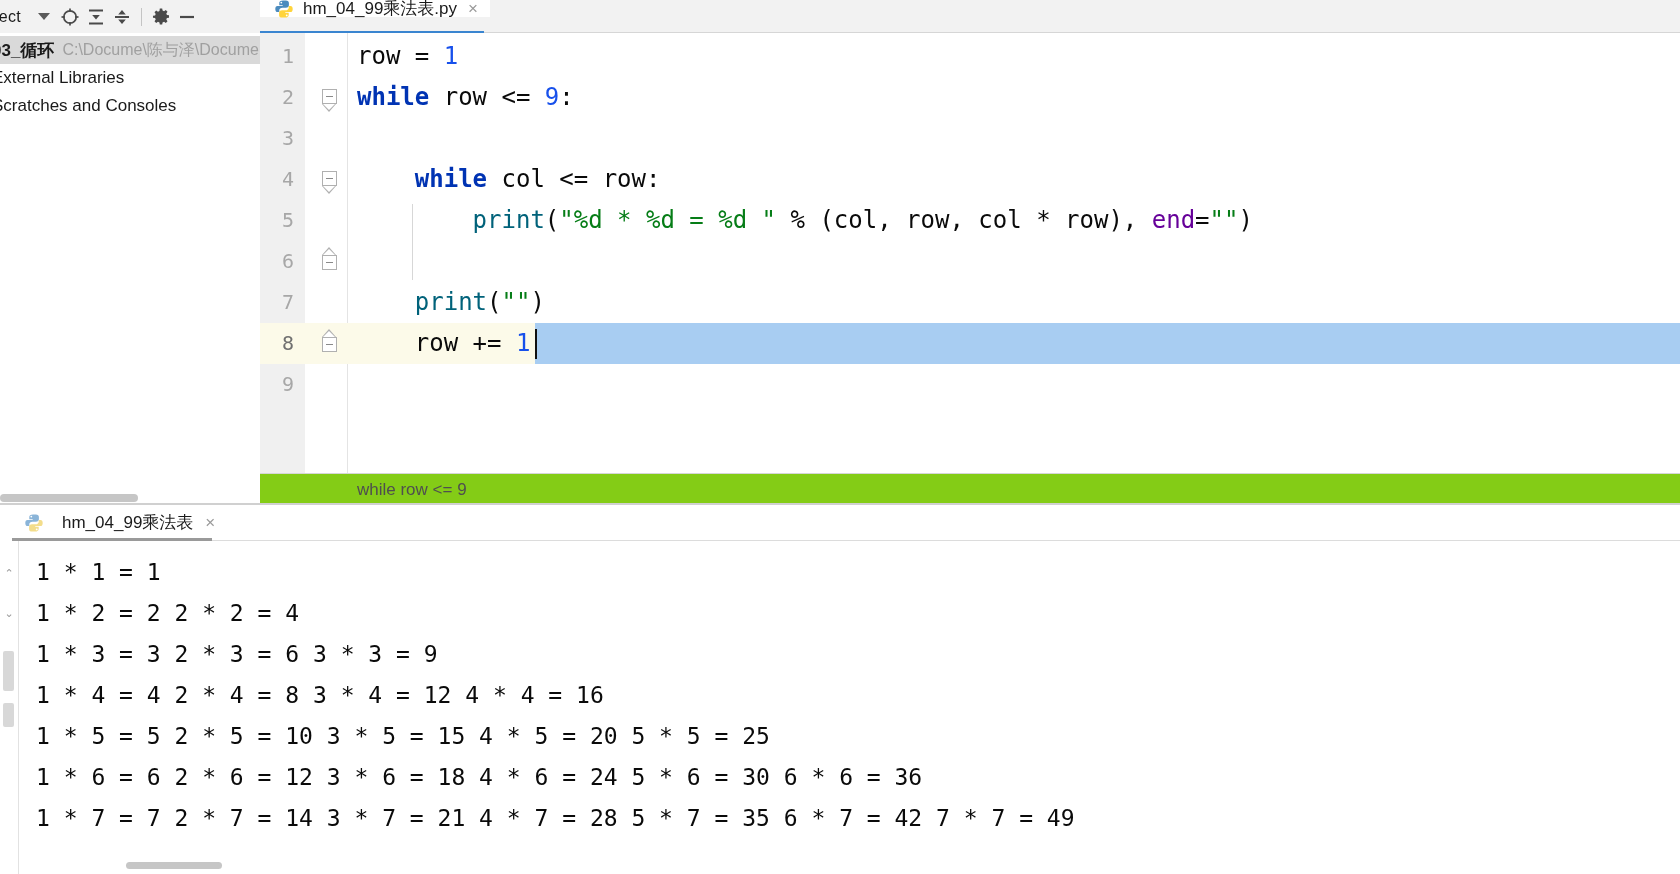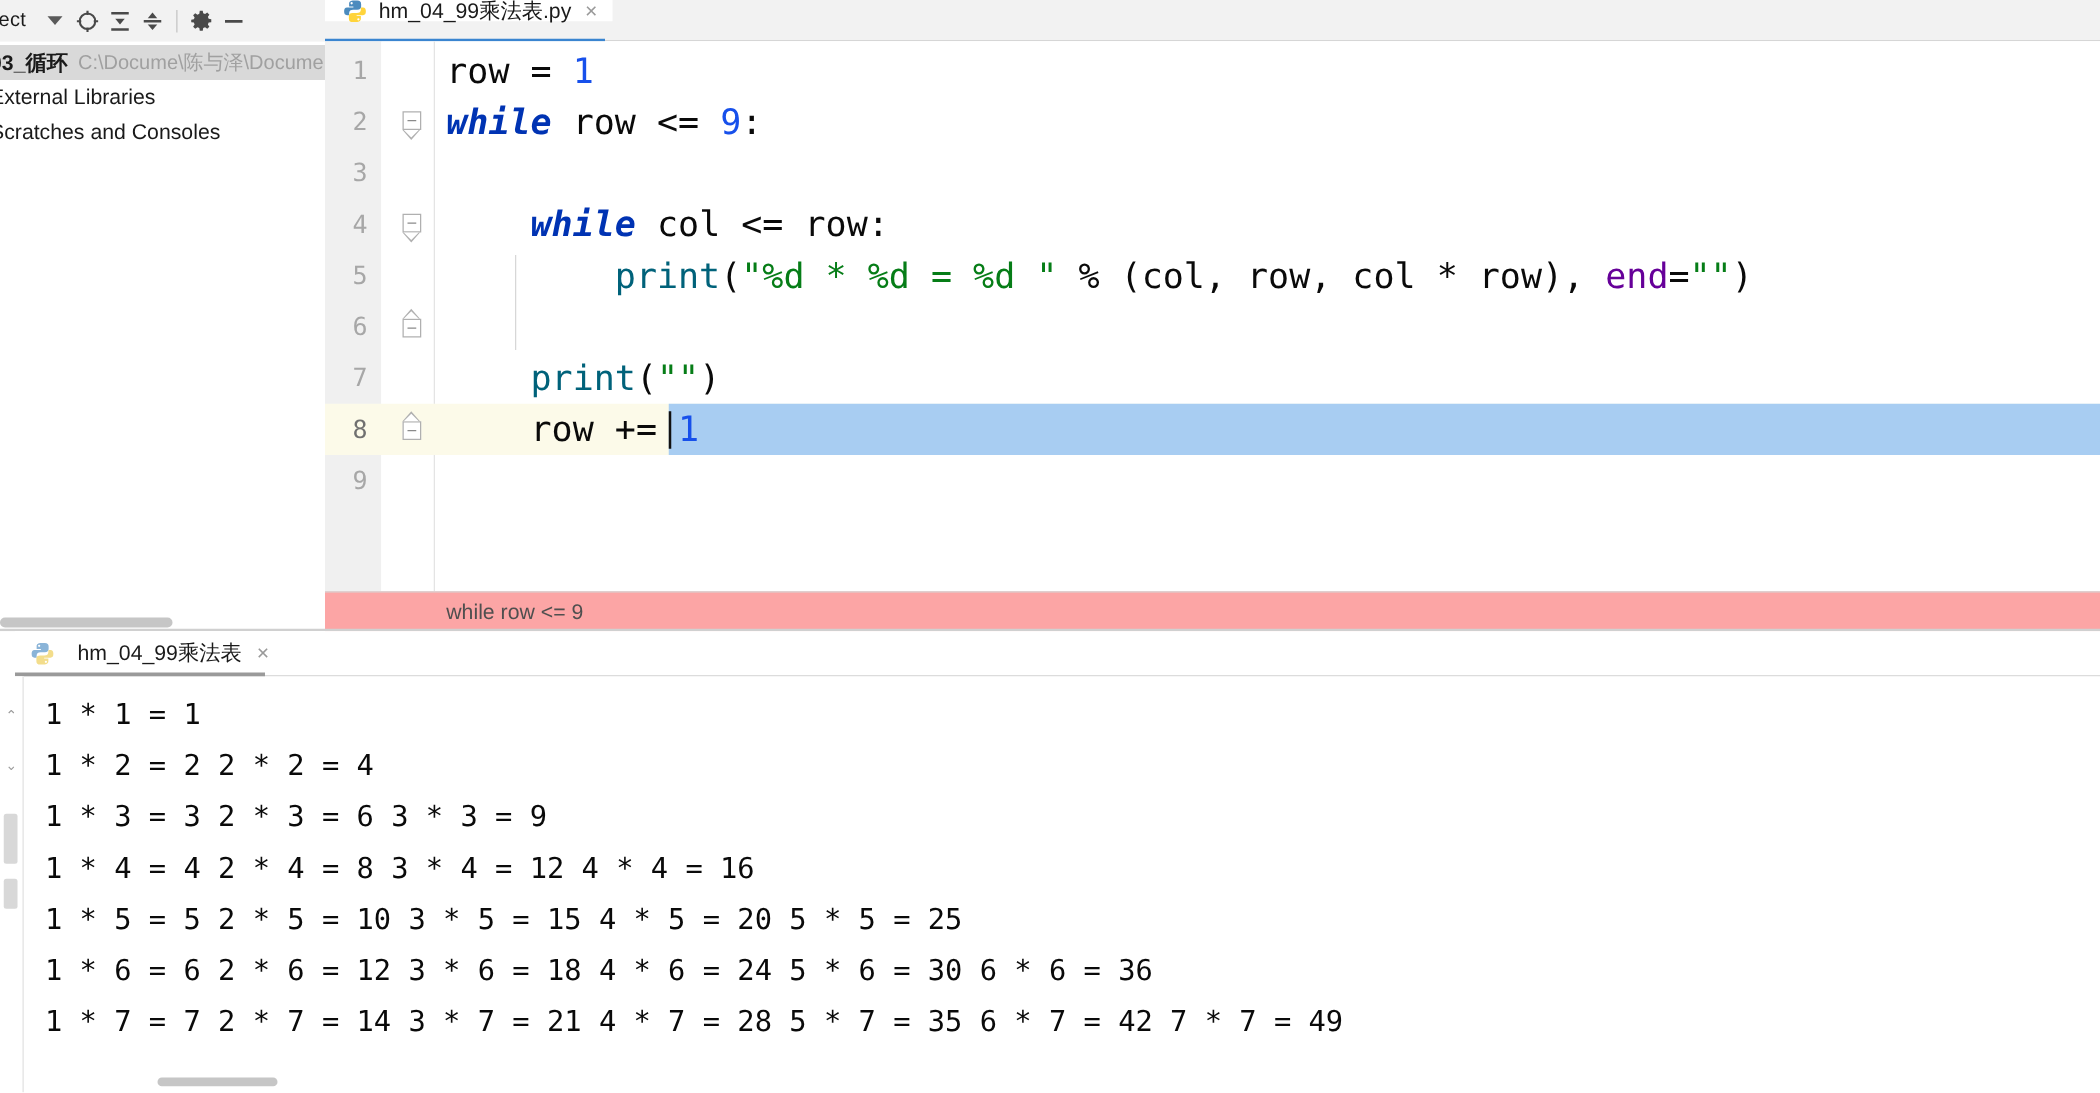--- a/index.html
+++ b/index.html
@@ -51,27 +51,27 @@
 
   .code-area{position:absolute;left:0;top:33px;width:1420px;height:440px;background:#ffffff;overflow:hidden;}
   .gutter{position:absolute;left:0;top:0;width:45px;height:440px;background:#f0f0f0;}
   .foldstrip{position:absolute;left:45px;top:0;width:43px;height:440px;background:#ffffff;}
   .gutter-sep{position:absolute;left:87px;top:0;width:1px;height:440px;background:#e4e4e4;}
 
   .line{position:absolute;left:0;width:1420px;height:41px;}
   .lnum{position:absolute;left:0;top:0;width:34px;height:41px;line-height:41px;text-align:right;
         font-family:"DejaVu Sans Mono",monospace;font-size:20px;color:#a7a7a7;}
   .ltext{position:absolute;left:97px;top:0;height:41px;line-height:41px;
-         font-family:"DejaVu Sans Mono",monospace;font-size:28px;color:#0a0a0a;white-space:pre;}
+         font-family:"DejaVu Sans Mono",monospace;font-size:24px;color:#0a0a0a;white-space:pre;}
   .line.cur{background:#fcfae9;}
   .line.cur .lnum{color:#707070;}
   .sel-bar{position:absolute;top:0;height:41px;background:#a8cdf2;}
   .caret{position:absolute;width:2px;height:30px;top:6px;background:#111111;}
 
-  .kw{color:#0033b3;font-weight:bold;font-style:italic;}
+  .kw{color:#0033b3;font-weight:bold;}
   .num{color:#1750eb;}
   .str{color:#067d17;}
   .fn{color:#00627a;}
   .kwarg{color:#660099;}
   .op{color:#0a0a0a;}
 
   .fold{position:absolute;width:15px;height:15px;box-sizing:border-box;border:1px solid #b0b0b0;
         background:#ffffff;}
   .fold:after{content:"";position:absolute;left:3px;top:6px;width:7px;height:1px;background:#8a8a8a;}
   .fold-tail{position:absolute;width:15px;height:8px;}
@@ -82,21 +82,21 @@
   .fold-end{position:absolute;width:15px;height:15px;box-sizing:border-box;border:1px solid #b0b0b0;
         background:#ffffff;}
   .fold-end:after{content:"";position:absolute;left:3px;top:6px;width:7px;height:1px;background:#8a8a8a;}
   .fold-cap{position:absolute;width:15px;height:8px;}
   .fold-cap:before{content:"";position:absolute;left:0;bottom:0;width:0;height:0;
         border-left:7px solid transparent;border-right:7px solid transparent;border-bottom:8px solid #b0b0b0;}
   .fold-cap:after{content:"";position:absolute;left:1px;bottom:0;width:0;height:0;
         border-left:6px solid transparent;border-right:6px solid transparent;border-bottom:6px solid #ffffff;}
   .indent-guide{position:absolute;width:1px;background:#d7d7d7;}
 
-  .editor-bottom{position:absolute;left:0;top:473px;width:1420px;height:32px;background:#fca5a5;
+  .editor-bottom{position:absolute;left:0;top:473px;width:1420px;height:32px;background:#84cc16;
                  border-top:1px solid #d6d6d6;}
   .crumb{position:absolute;left:97px;top:0;height:32px;line-height:32px;font-size:17px;color:#4f4f4f;
          font-family:"Liberation Sans",sans-serif;}
   .editor-white{position:absolute;left:88px;top:0;width:1332px;height:473px;background:#ffffff;}
 
   
   .console{position:absolute;left:0;top:505px;width:1680px;height:369px;background:#ffffff;}
   .run-tabbar{position:absolute;left:12px;top:0;width:1680px;height:36px;background:#ffffff;}
   .run-tab{position:absolute;left:6px;top:0;height:35px;display:flex;align-items:center;padding:0 6px;}
   .run-tab-label{font-size:17px;color:#1a1a1a;margin-left:9px;white-space:nowrap;}

